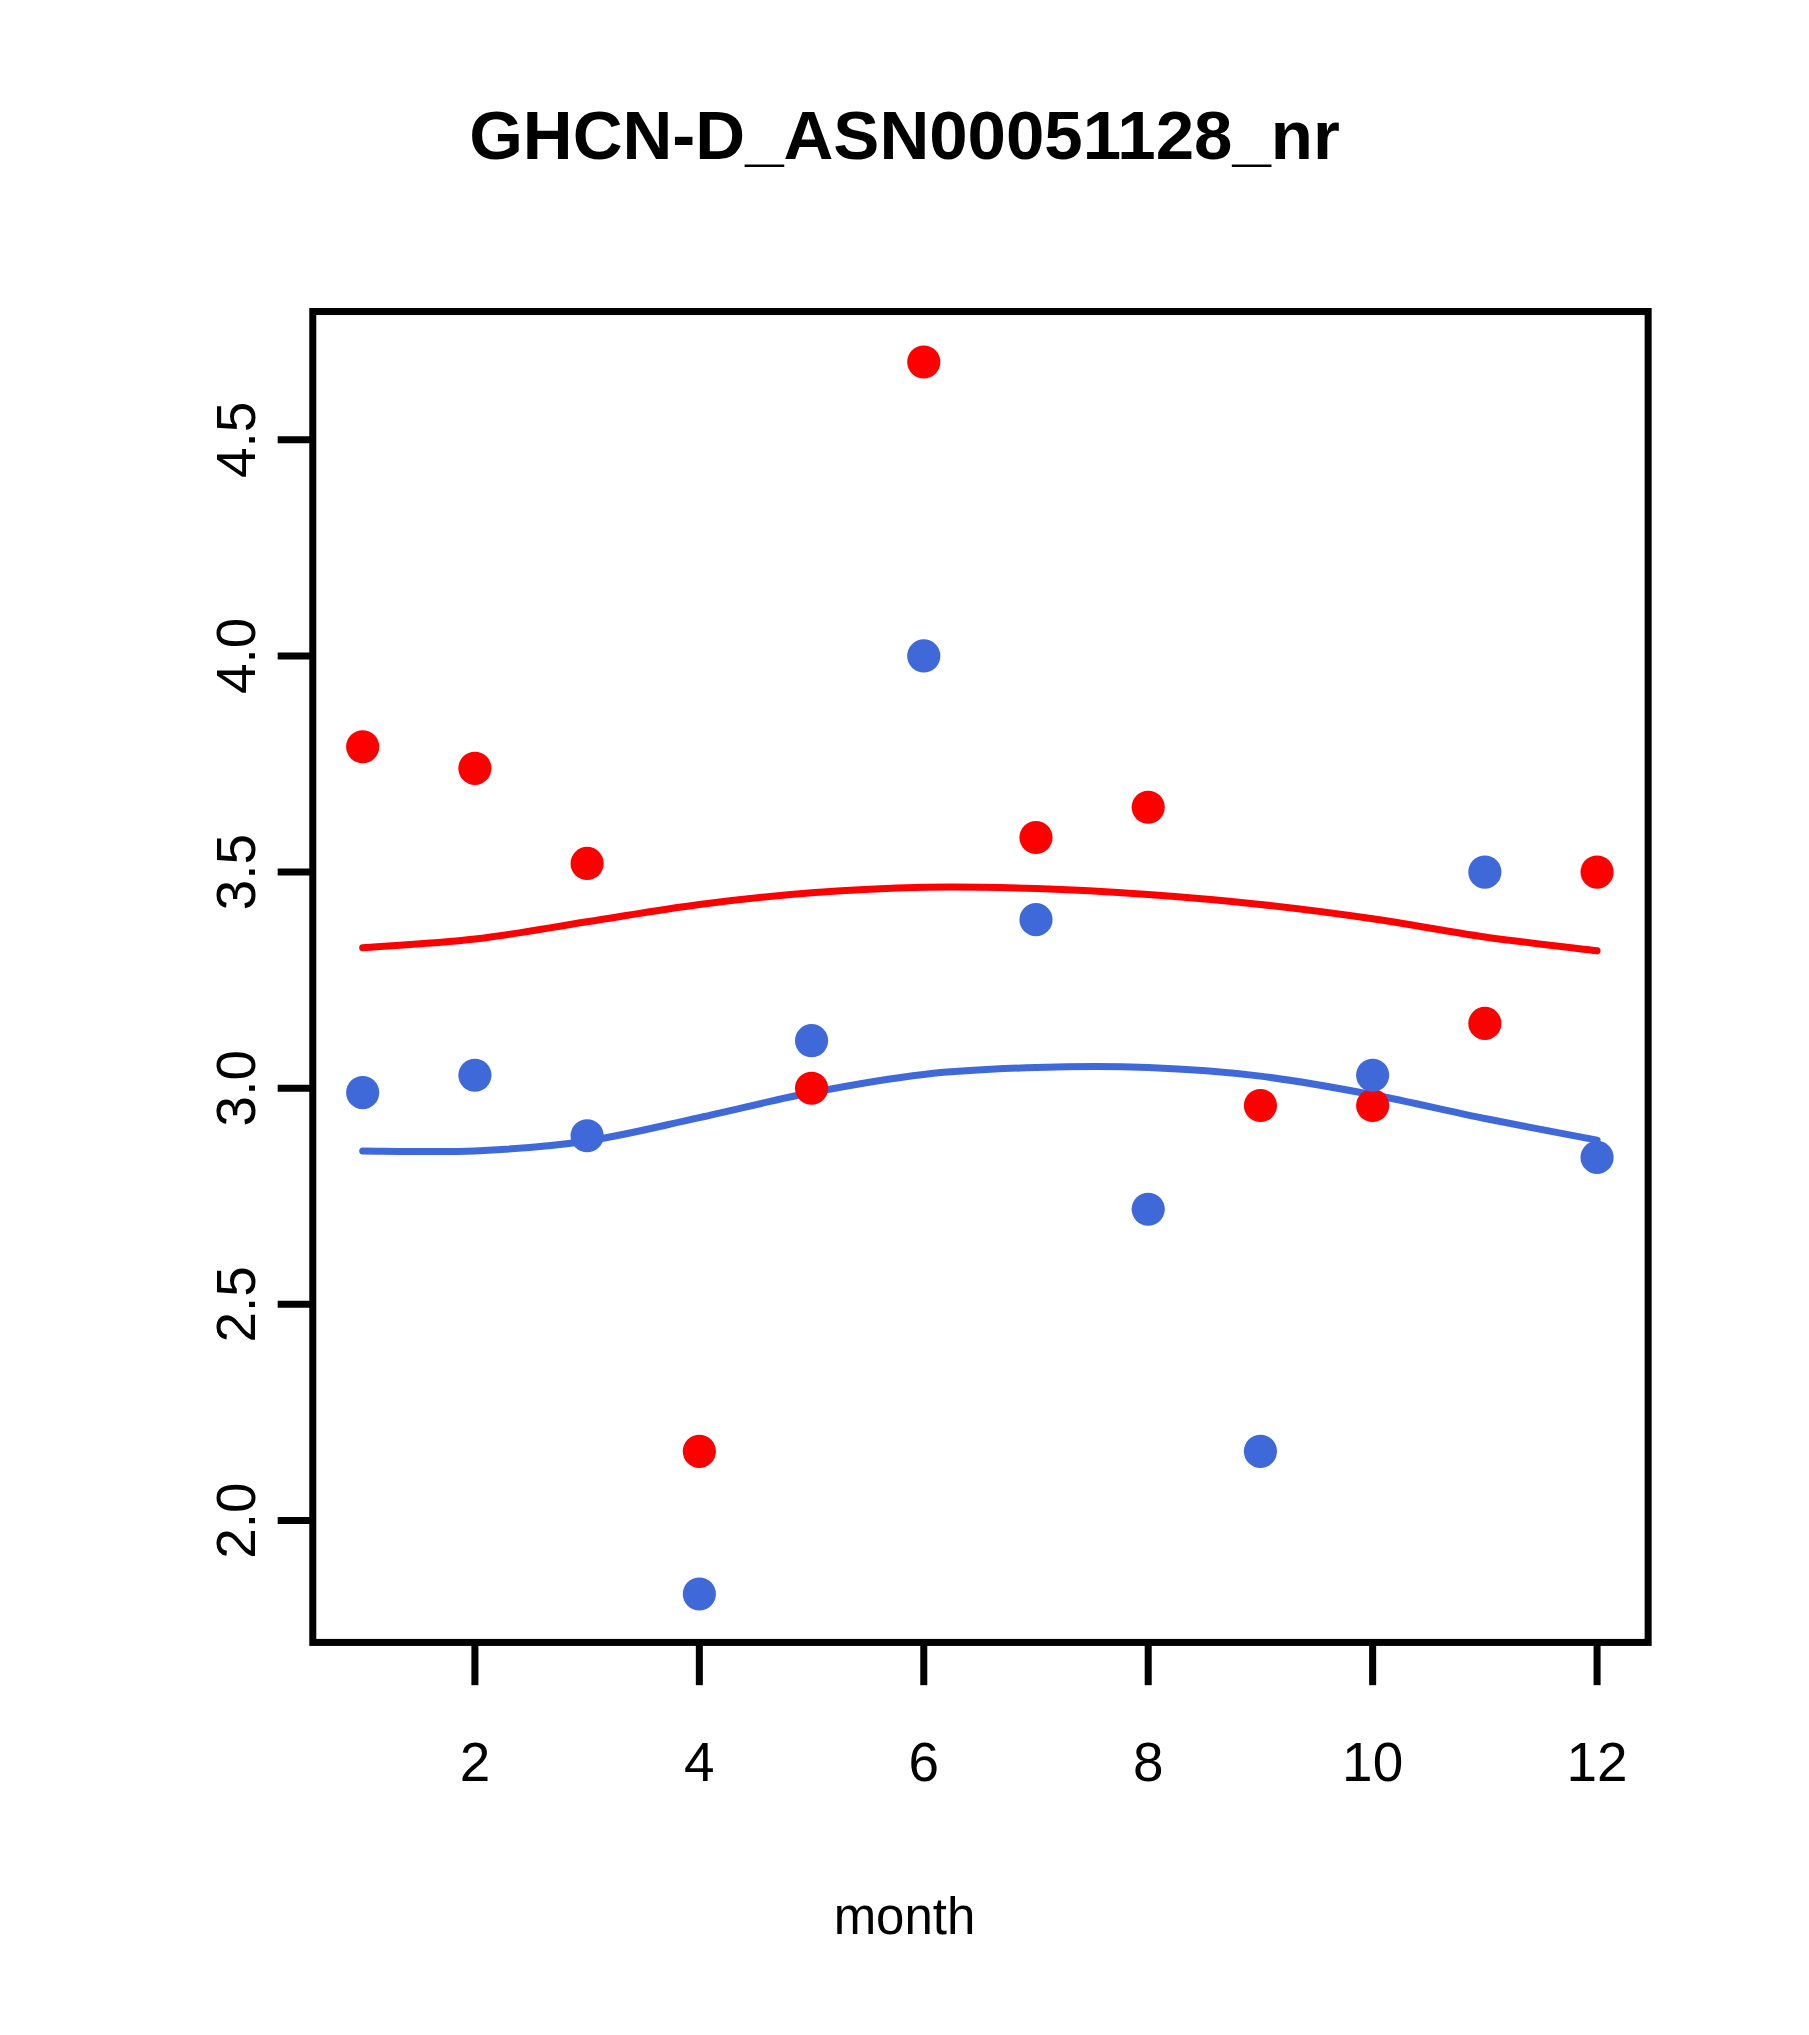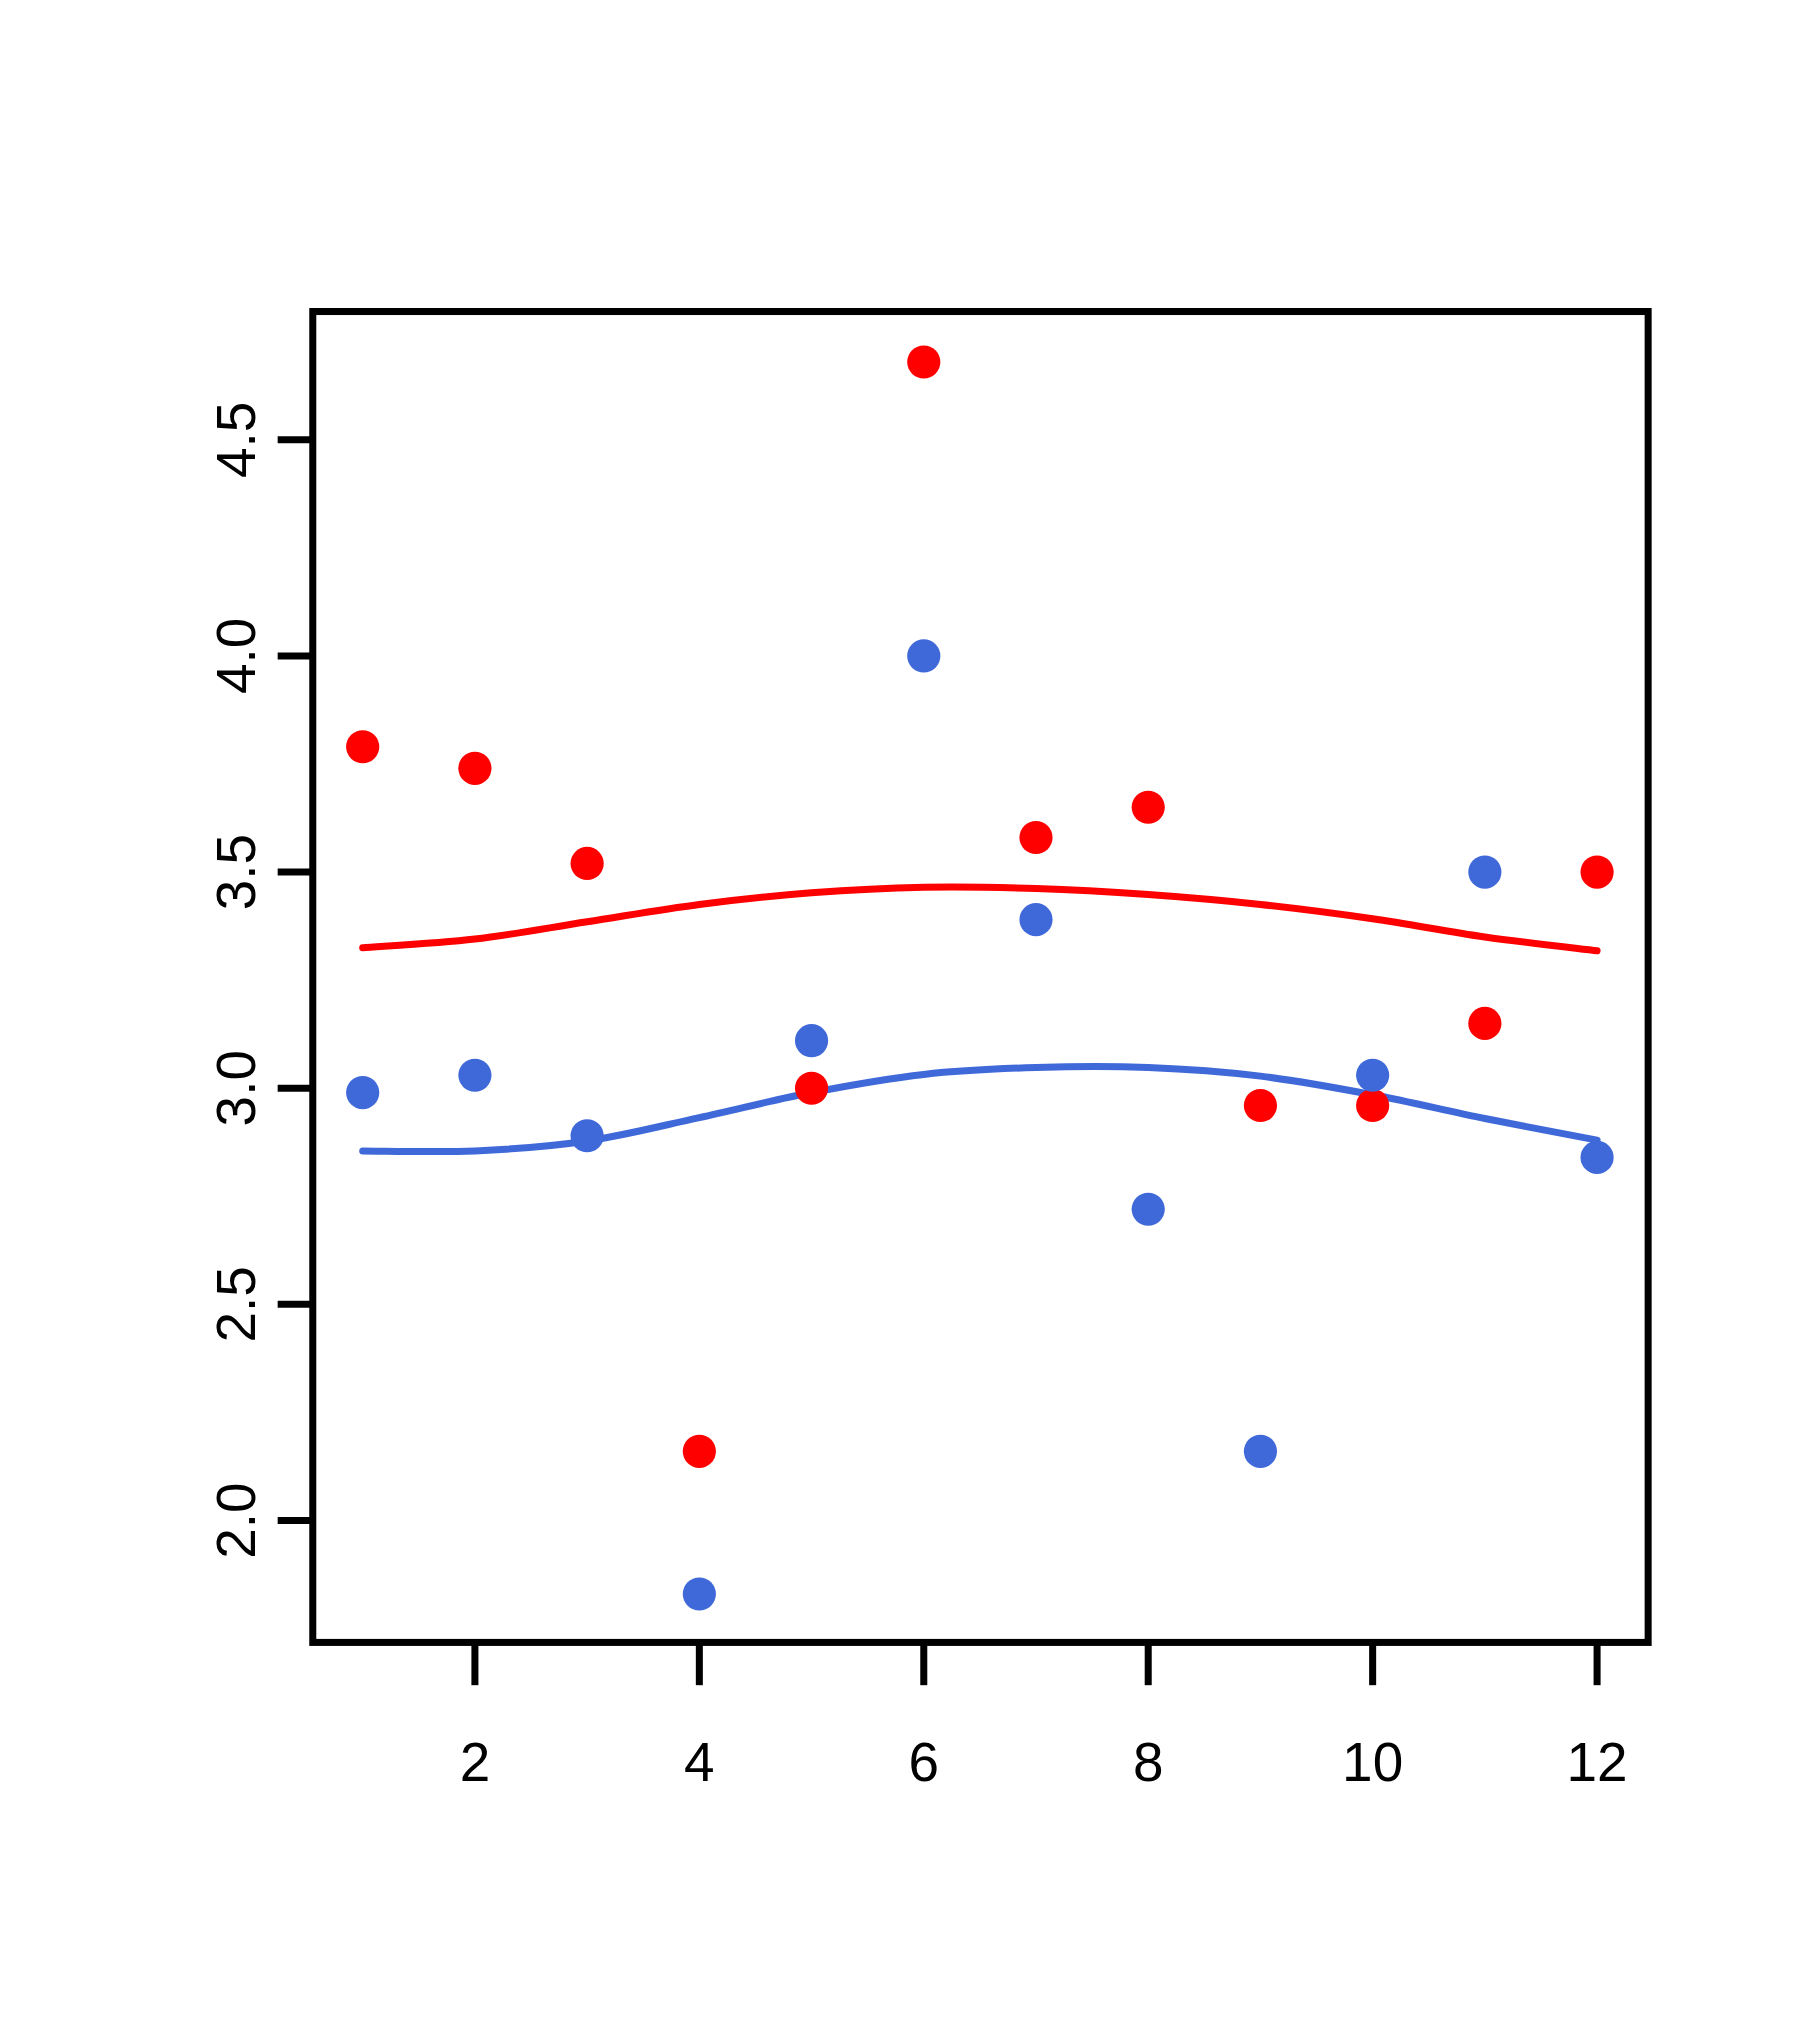--- a/index.html
+++ b/index.html
@@ -21,20 +21,21 @@
     font-size:51px;font-family:"Liberation Sans",sans-serif;color:#000;
   }
 
   .tick-text{font-family:"Liberation Sans",sans-serif;font-size:86px;fill:#000;}
 </style>
 </head>
 <body>
 
 <div class="page">
 
+  <div class="chart-title">GHCN-D_ASN00051128_nr</div>
 
   <div class="plot-wrap">
     <svg class="plot" viewBox="0 0 2834 3188" xmlns="http://www.w3.org/2000/svg">
 
       <rect id="plot-frame" x="490" y="488" width="2092" height="2085" fill="none" stroke="#000000" stroke-width="11"></rect>
 
       <g id="y-ticks">
           <line x1="490" y1="2382" x2="435" y2="2382" stroke="#000" stroke-width="11"></line>
           <text x="370" y="2382" class="tick-text" text-anchor="middle" dominant-baseline="central" transform="rotate(-90 370 2382)">2.0</text>
           <line x1="490" y1="2043.4" x2="435" y2="2043.4" stroke="#000" stroke-width="11"></line>
@@ -93,15 +94,16 @@
             <circle cx="1798.80" cy="1894.42" r="26" fill="#3F69D9" stroke="none"></circle>
             <circle cx="1974.60" cy="2273.65" r="26" fill="#3F69D9" stroke="none"></circle>
             <circle cx="2150.40" cy="1684.48" r="26" fill="#3F69D9" stroke="none"></circle>
             <circle cx="2326.20" cy="1366.20" r="26" fill="#3F69D9" stroke="none"></circle>
             <circle cx="2502.00" cy="1813.15" r="26" fill="#3F69D9" stroke="none"></circle>
           </g>
         </g>
     </svg>
   </div>
 
+  <div class="xaxis-label">month</div>
 
 </div>
 
 
 </body></html>

